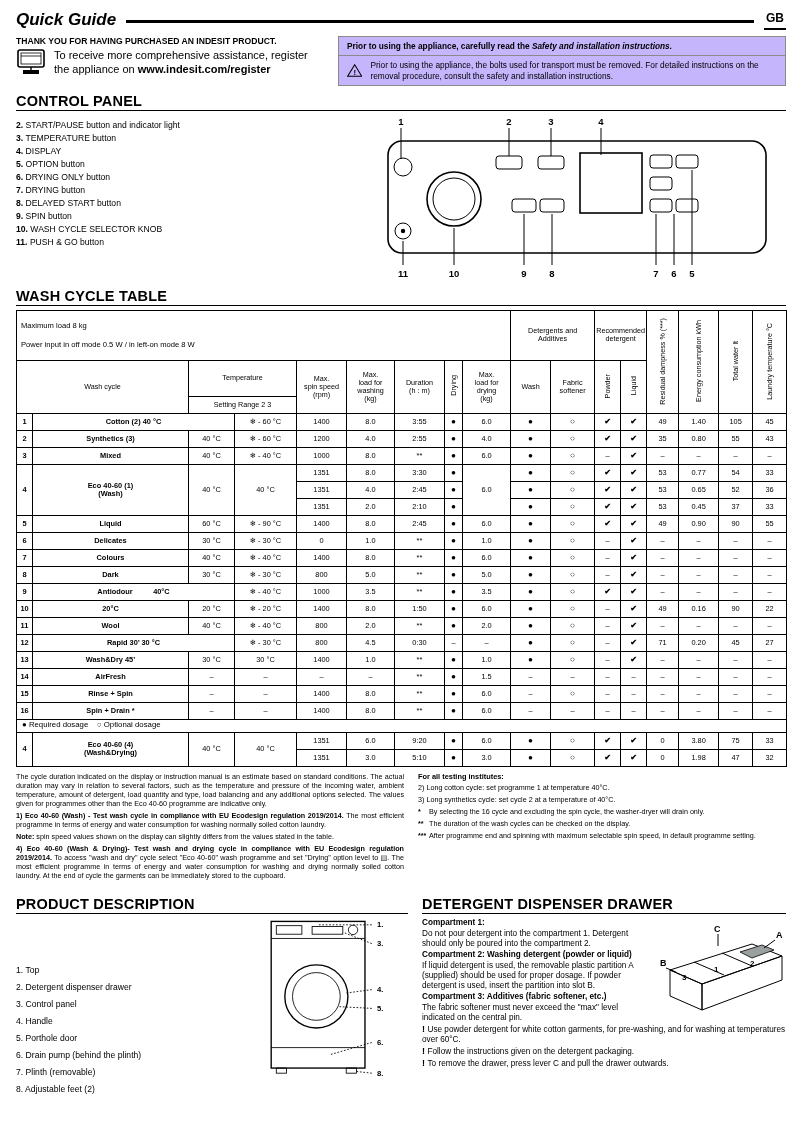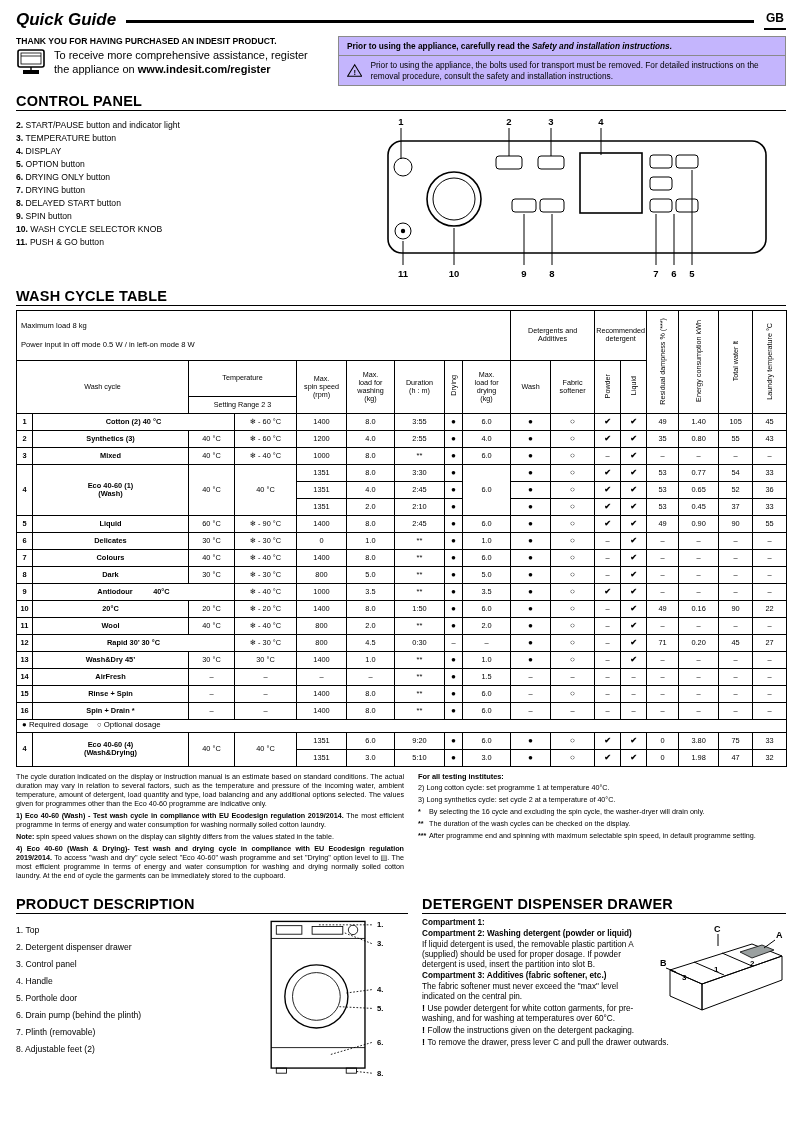--- a/index.html
+++ b/index.html
@@ -59,21 +59,21 @@
   .note b { font-weight:bold; }
   .mark { display:inline-block; min-width:11px; font-weight:bold; }
   .notes-title { font-size:7.4px; font-weight:bold; margin-bottom:2px; }
   #notes-right .note { text-align:left; }
 
   
   .bottom-row { display:flex; gap:14px; margin-top:6px; }
   .bottom-left { width:392px; }
   .bottom-right { flex:1; }
   .pd-body { display:flex; gap:6px; margin-top:3px; }
-  #pd-list { flex:1; padding-top:4px; }
+  #pd-list { flex:1; padding-top:4px;margin-top:40px; }
   #pd-list .li { font-size:8.6px; line-height:17px; }
   #det-text { font-size:8.2px; }
   #det-text .note { font-size:8.2px; line-height:1.22; margin-bottom:1px; text-align:left; }
   .drawer-svg { float:right; margin:2px 0 4px 6px; }
   .bang b { font-size:9px; }
 </style>
 </head>
 <body>
 
 <div class="page">
@@ -683,20 +683,21 @@
           <text x="56" y="12" font-size="9" font-weight="bold">C</text>
           <text x="118" y="18" font-size="9" font-weight="bold">A</text>
           <line x1="8" y1="48" x2="18" y2="52" class="thin"></line>
           <line x1="60" y1="14" x2="60" y2="26" class="thin"></line>
           <line x1="117" y1="20" x2="106" y2="28" class="thin"></line>
           <text x="24" y="60" font-size="8" font-weight="bold">3</text>
           <text x="56" y="52" font-size="8" font-weight="bold">1</text>
           <text x="92" y="46" font-size="8" font-weight="bold">2</text>
         </svg>
       <p class="note"><b>Compartment 1:</b></p>
+          <p class="note">Do not pour detergent into the compartment 1. Detergent should only be poured into the compartment 2.</p>
           <p class="note"><b>Compartment 2: Washing detergent (powder or liquid)</b></p>
           <p class="note">If liquid detergent is used, the removable plastic partition A (supplied) should be used for proper dosage. If powder detergent is used, insert the partition into slot B.</p>
           <p class="note"><b>Compartment 3: Additives (fabric softener, etc.)</b></p>
           <p class="note">The fabric softener must never exceed the "max" level indicated on the central pin.</p>
           <p class="note bang"><b>! </b>Use powder detergent for white cotton garments, for pre-washing, and for washing at temperatures over 60°C.</p>
           <p class="note bang"><b>! </b>Follow the instructions given on the detergent packaging.</p>
           <p class="note bang"><b>! </b>To remove the drawer, press lever C and pull the drawer outwards.</p>
         </div>
     </div>
 

